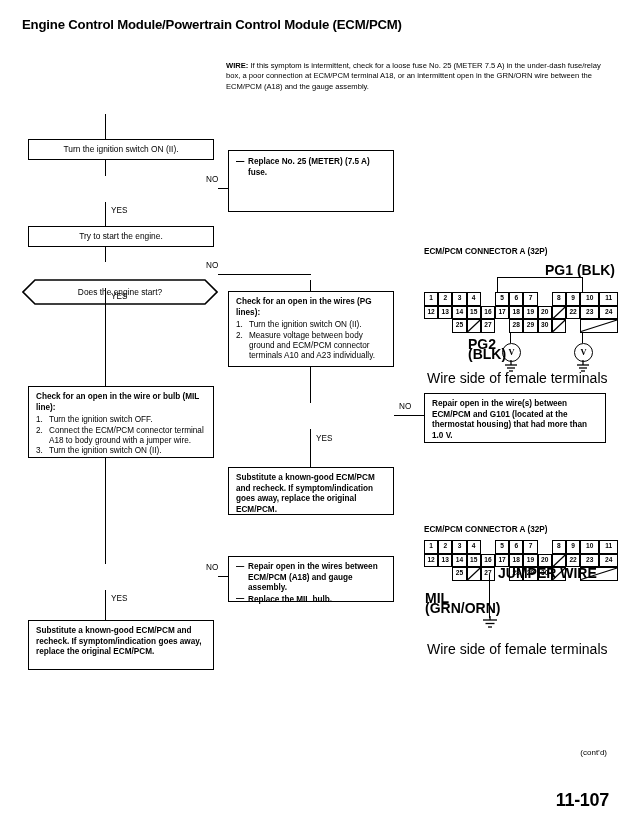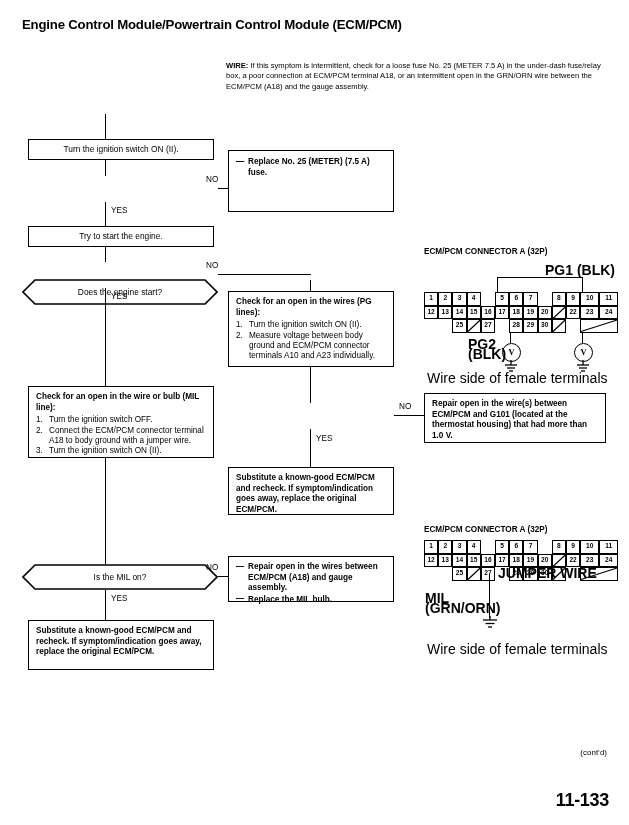--- a/index.html
+++ b/index.html
@@ -194,26 +194,20 @@
   <div class="elabel" style="left:316px;top:434px;">YES</div>
 
   <div class="box" style="left:424px;top:393px;width:182px;height:50px;">
     <div class="inner b-bold">Repair open in the wire(s) between ECM/PCM and G101 (located at the thermostat housing) that had more than 1.0 V.</div>
   </div>
 
   <div class="box" style="left:228px;top:467px;width:166px;height:48px;">
     <div class="inner b-bold">Substitute a known-good ECM/PCM and recheck. If symptom/indication goes away, replace the original ECM/PCM.</div>
   </div>
 
-  <div class="diamond" style="left:22px;top:564px;width:196px;height:26px;">
-    <svg class="hx" viewBox="0 0 196 26" preserveAspectRatio="none">
-      <polygon points="13,1 183,1 195,13 183,25 13,25 1,13" fill="#fff" stroke="#000" stroke-width="1.6"></polygon>
-    </svg>
-    <div class="lbl">Is the MIL on?</div>
-  </div>
   <div class="hline" style="left:218px;top:576px;width:32px;"></div>
   <div class="elabel" style="left:206px;top:563px;">NO</div>
   <div class="vline" style="left:105px;top:590px;height:30px;"></div>
   <div class="elabel" style="left:111px;top:594px;">YES</div>
 
   <div class="box" style="left:228px;top:556px;width:166px;height:46px;">
     <div class="inner">
       <ul class="dashes">
         <li><span class="dash">—</span><span>Repair open in the wires between ECM/PCM (A18) and gauge assembly.</span></li>
         <li><span class="dash">—</span><span>Replace the MIL bulb.</span></li>
@@ -352,15 +346,15 @@
     <line x1="3" y1="4" x2="17" y2="4" stroke="#000" stroke-width="1.3"></line>
     <line x1="5.5" y1="7.5" x2="14.5" y2="7.5" stroke="#000" stroke-width="1.3"></line>
     <line x1="8" y1="11" x2="12" y2="11" stroke="#000" stroke-width="1.3"></line>
   </svg>
   <div class="conn-sub bold" style="left:425px;top:590px;">MIL</div>
   <div class="conn-sub bold" style="left:425px;top:600px;">(GRN/ORN)</div>
   <div class="conn-sub bold" style="left:498px;top:565px;">JUMPER WIRE</div>
   <div class="conn-sub" style="left:427px;top:641px;">Wire side of female terminals</div>
 
   <div id="contd">(cont’d)</div>
-  <div id="pageno">11-133</div>
+  <div id="pageno">11-107</div>
 
 </div>
 
 </body></html>

